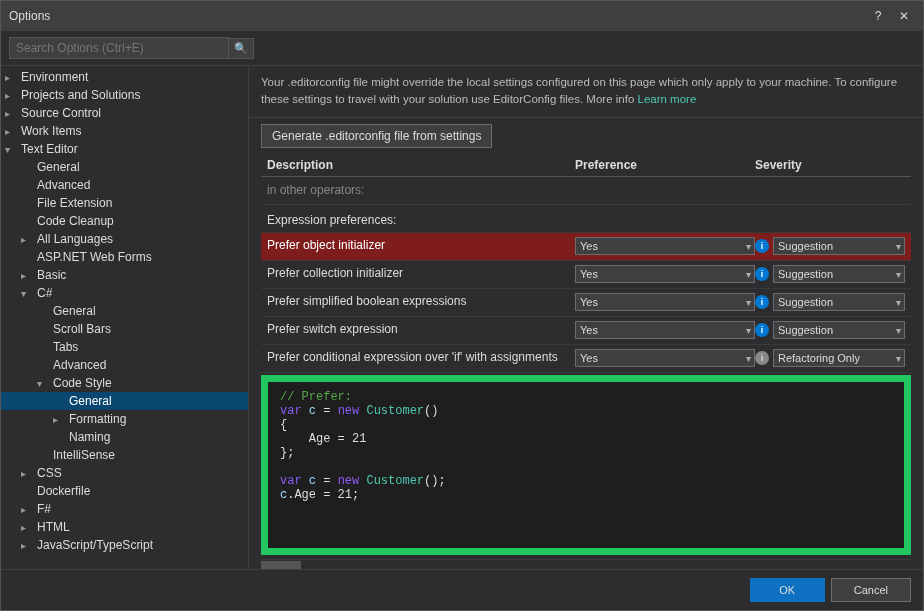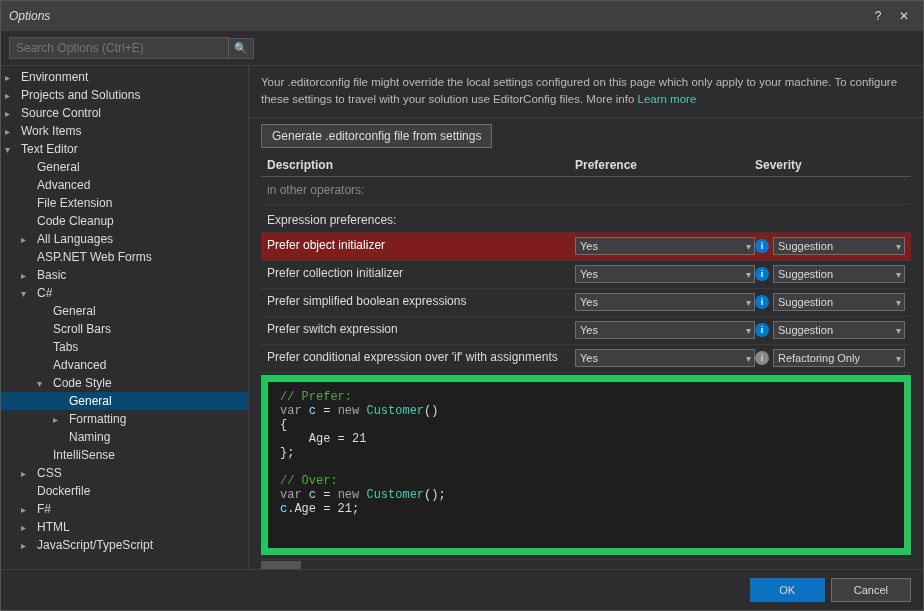--- a/index.html
+++ b/index.html
@@ -21,21 +21,20 @@
       display: flex;
       align-items: center;
       justify-content: space-between;
       padding: 0 8px;
       flex-shrink: 0;
     }
 
     .title-bar-title {
       color: #dcdcdc;
       font-size: 12px;
-      font-style: italic;
     }
 
     .title-bar-controls {
       display: flex;
       gap: 4px;
     }
 
     .title-btn {
       width: 22px;
       height: 22px;
@@ -287,21 +286,21 @@
       font-family: 'Consolas', 'Courier New', monospace;
       font-size: 12px;
       flex-shrink: 0;
       color: #dcdcdc;
     }
 
     .code-preview::-webkit-scrollbar { width: 8px; }
     .code-preview::-webkit-scrollbar-track { background: #1e1e1e; }
     .code-preview::-webkit-scrollbar-thumb { background: #555; }
 
-    .kw { color: #a3a3a3; }
+    .kw { color: #8b5cf6; }
     .cm { color: #57a64a; }
     .vr { color: #9cdcfe; }
     .tp { color: #4ec9b0; }
 
     .scrollbar-horizontal {
       height: 10px;
       background: #2d2d30;
       border-top: 1px solid #3a3a3a;
       margin: 0 12px;
       flex-shrink: 0;
@@ -596,21 +595,20 @@
           </div>
         </div>
 
         <div class="code-preview">
           <div><span class="cm">// Prefer:</span></div>
           <div><span class="kw">var</span> <span class="vr">c</span> = <span class="kw">new</span> <span class="tp">Customer</span>()</div>
           <div>{</div>
           <div>&nbsp;&nbsp;&nbsp;&nbsp;Age = 21</div>
           <div>};</div>
           <div>&nbsp;</div>
-          <div><span class="cm">// Over:</span></div>
           <div><span class="kw">var</span> <span class="vr">c</span> = <span class="kw">new</span> <span class="tp">Customer</span>();</div>
           <div><span class="vr">c</span>.Age = 21;</div>
         </div>
 
         <div class="scrollbar-horizontal">
           <div class="scrollbar-thumb-h"></div>
         </div>
       </div>
     </div>
   </div>

